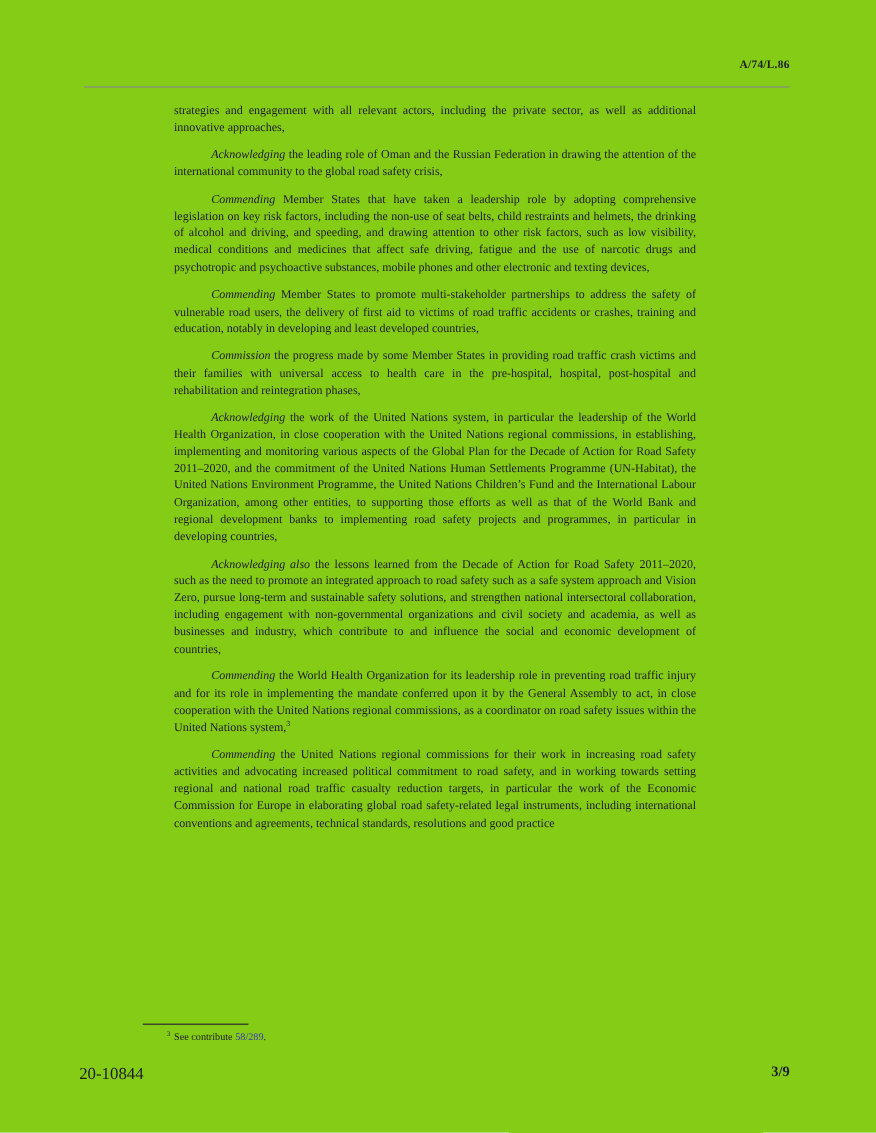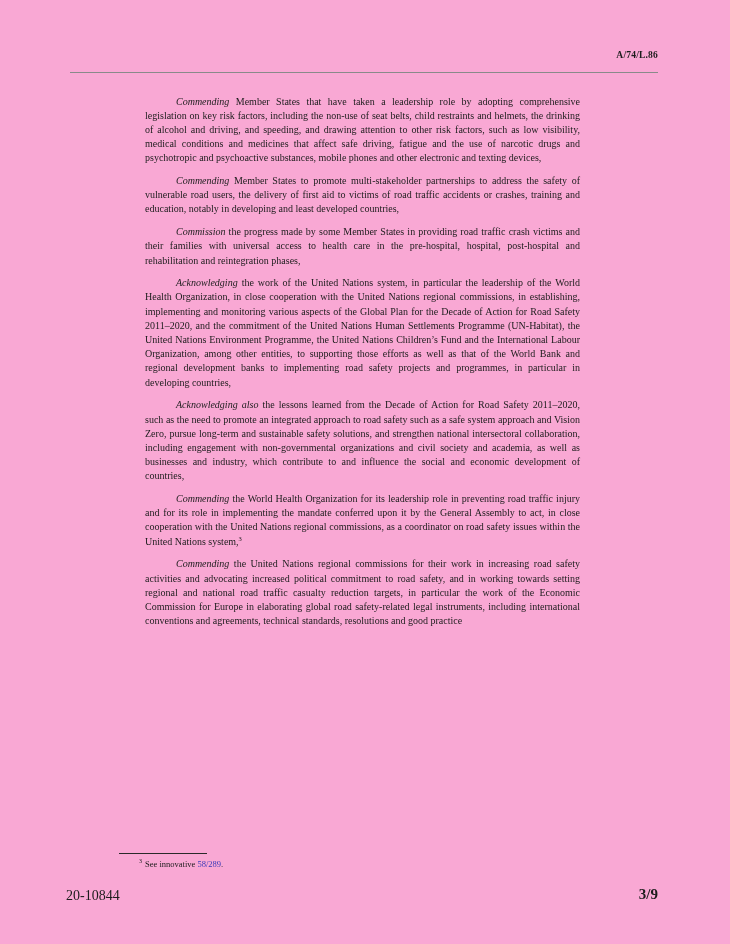--- a/index.html
+++ b/index.html
@@ -4,21 +4,21 @@
 <style>
   html, body {
     margin: 0;
     padding: 0;
     background: #ffffff;
   }
   .page {
     position: relative;
     width: 730px;
     height: 944px;
-    background: #f9a8d4;
+    background: #84cc16;
     font-family: "Liberation Serif", "DejaVu Serif", serif;
     color: #1c1c1c;
     overflow: hidden;
   }
   .doc-symbol {
     position: absolute;
     top: 50px;
     right: 72px;
     font-size: 9.5px;
     font-weight: bold;
@@ -86,47 +86,49 @@
   .footer-docnum {
     position: absolute;
     left: 66px;
     top: 888px;
     font-size: 14px;
   }
   .footer-page {
     position: absolute;
     right: 72px;
     top: 886px;
-    font-size: 15px;
+    font-size: 12px;
     font-weight: bold;
   }
 </style>
 </head>
 <body>
 
 <div class="page">
 
   <div class="doc-symbol">A/74/L.86</div>
 
   <div class="header-rule"></div>
 
   <div class="content">
+      <p class="no-indent">strategies and engagement with all relevant actors, including the private sector, as well as additional innovative approaches,</p>
+      <p><em>Acknowledging</em> the leading role of Oman and the Russian Federation in drawing the attention of the international community to the global road safety crisis,</p>
       <p><em>Commending</em> Member States that have taken a leadership role by adopting comprehensive legislation on key risk factors, including the non-use of seat belts, child restraints and helmets, the drinking of alcohol and driving, and speeding, and drawing attention to other risk factors, such as low visibility, medical conditions and medicines that affect safe driving, fatigue and the use of narcotic drugs and psychotropic and psychoactive substances, mobile phones and other electronic and texting devices,</p>
       <p><em>Commending</em> Member States to promote multi-stakeholder partnerships to address the safety of vulnerable road users, the delivery of first aid to victims of road traffic accidents or crashes, training and education, notably in developing and least developed countries,</p>
       <p><em>Commission</em> the progress made by some Member States in providing road traffic crash victims and their families with universal access to health care in the pre-hospital, hospital, post-hospital and rehabilitation and reintegration phases,</p>
       <p><em>Acknowledging</em> the work of the United Nations system, in particular the leadership of the World Health Organization, in close cooperation with the United Nations regional commissions, in establishing, implementing and monitoring various aspects of the Global Plan for the Decade of Action for Road Safety 2011–2020, and the commitment of the United Nations Human Settlements Programme (UN-Habitat), the United Nations Environment Programme, the United Nations Children’s Fund and the International Labour Organization, among other entities, to supporting those efforts as well as that of the World Bank and regional development banks to implementing road safety projects and programmes, in particular in developing countries,</p>
       <p><em>Acknowledging also</em> the lessons learned from the Decade of Action for Road Safety 2011–2020, such as the need to promote an integrated approach to road safety such as a safe system approach and Vision Zero, pursue long-term and sustainable safety solutions, and strengthen national intersectoral collaboration, including engagement with non-governmental organizations and civil society and academia, as well as businesses and industry, which contribute to and influence the social and economic development of countries,</p>
       <p><em>Commending</em> the World Health Organization for its leadership role in preventing road traffic injury and for its role in implementing the mandate conferred upon it by the General Assembly to act, in close cooperation with the United Nations regional commissions, as a coordinator on road safety issues within the United Nations system,<sup>3</sup></p>
       <p><em>Commending</em> the United Nations regional commissions for their work in increasing road safety activities and advocating increased political commitment to road safety, and in working towards setting regional and national road traffic casualty reduction targets, in particular the work of the Economic Commission for Europe in elaborating global road safety-related legal instruments, including international conventions and agreements, technical standards, resolutions and good practice</p>
     </div>
 
   <div class="footnote-block">
     <div class="footnote-rule"></div>
     <div class="footnote-text">
-      <sup>3</sup><span>See innovative </span><a class="resolution-link">58/289</a><span>.</span>
+      <sup>3</sup><span>See contribute </span><a class="resolution-link">58/289</a><span>.</span>
     </div>
   </div>
 
   <div class="footer-docnum">20-10844</div>
 
   <div class="footer-page">3/9</div>
 
 </div>
 
 </body></html>

